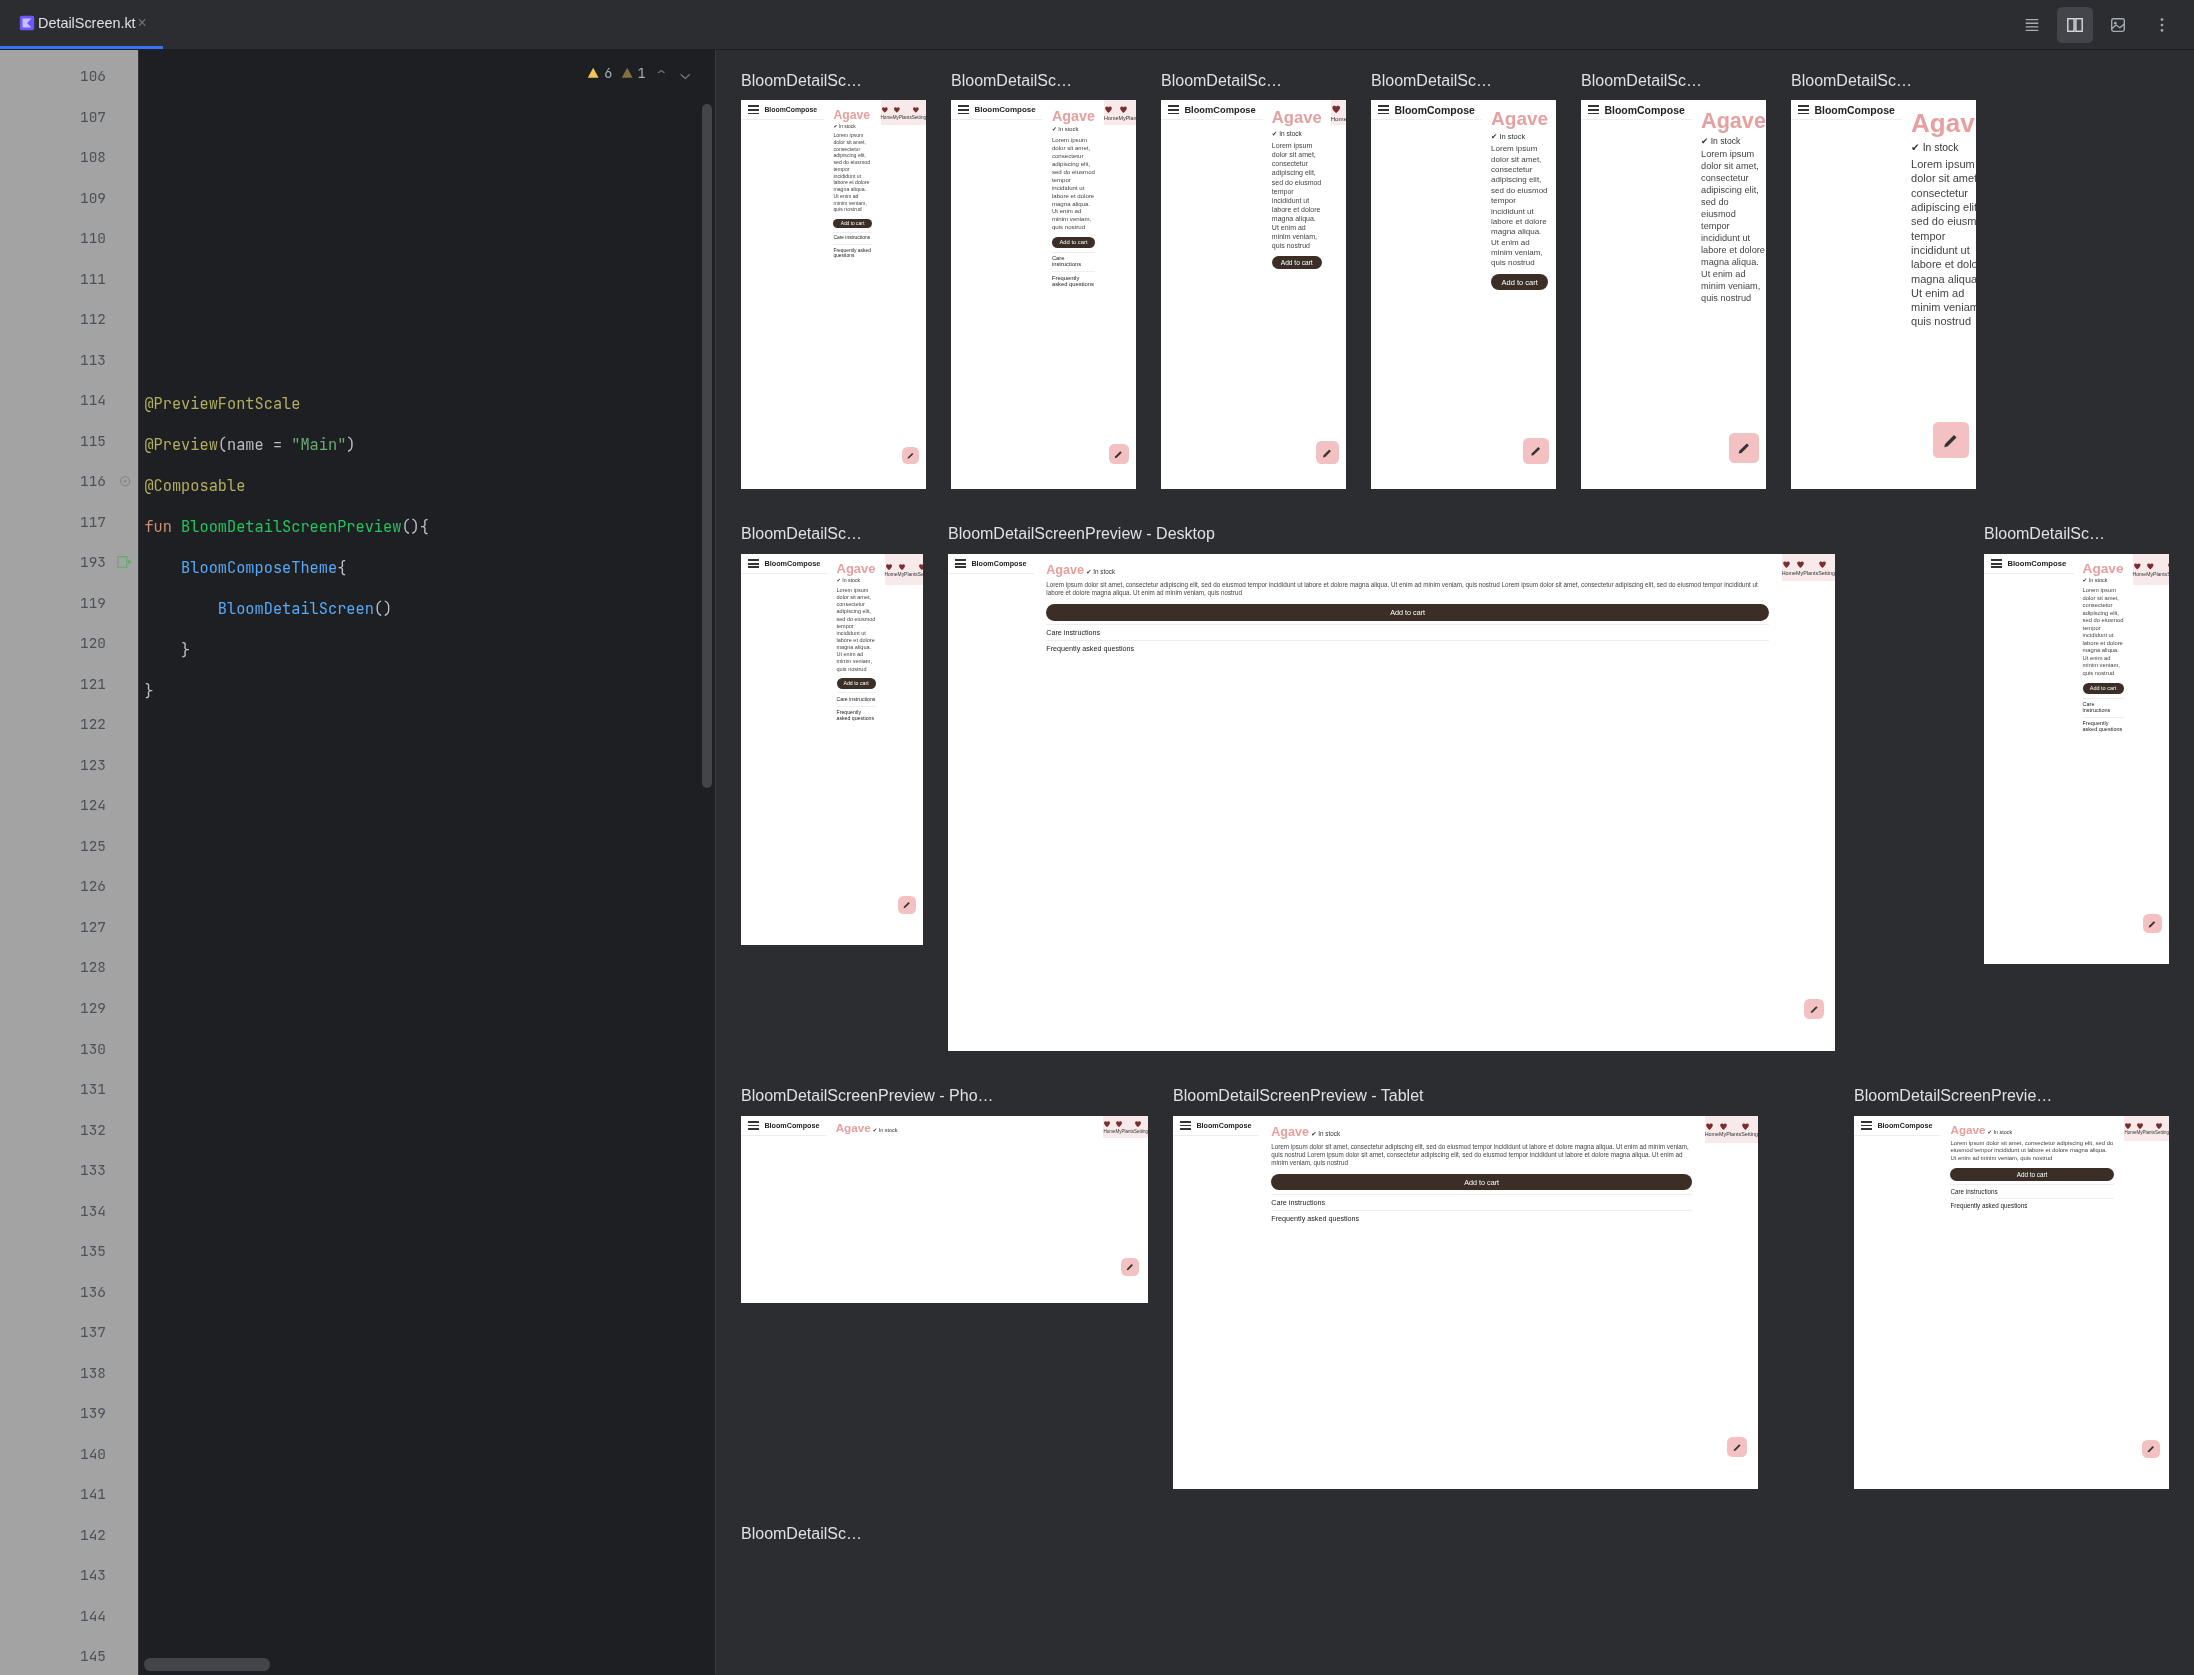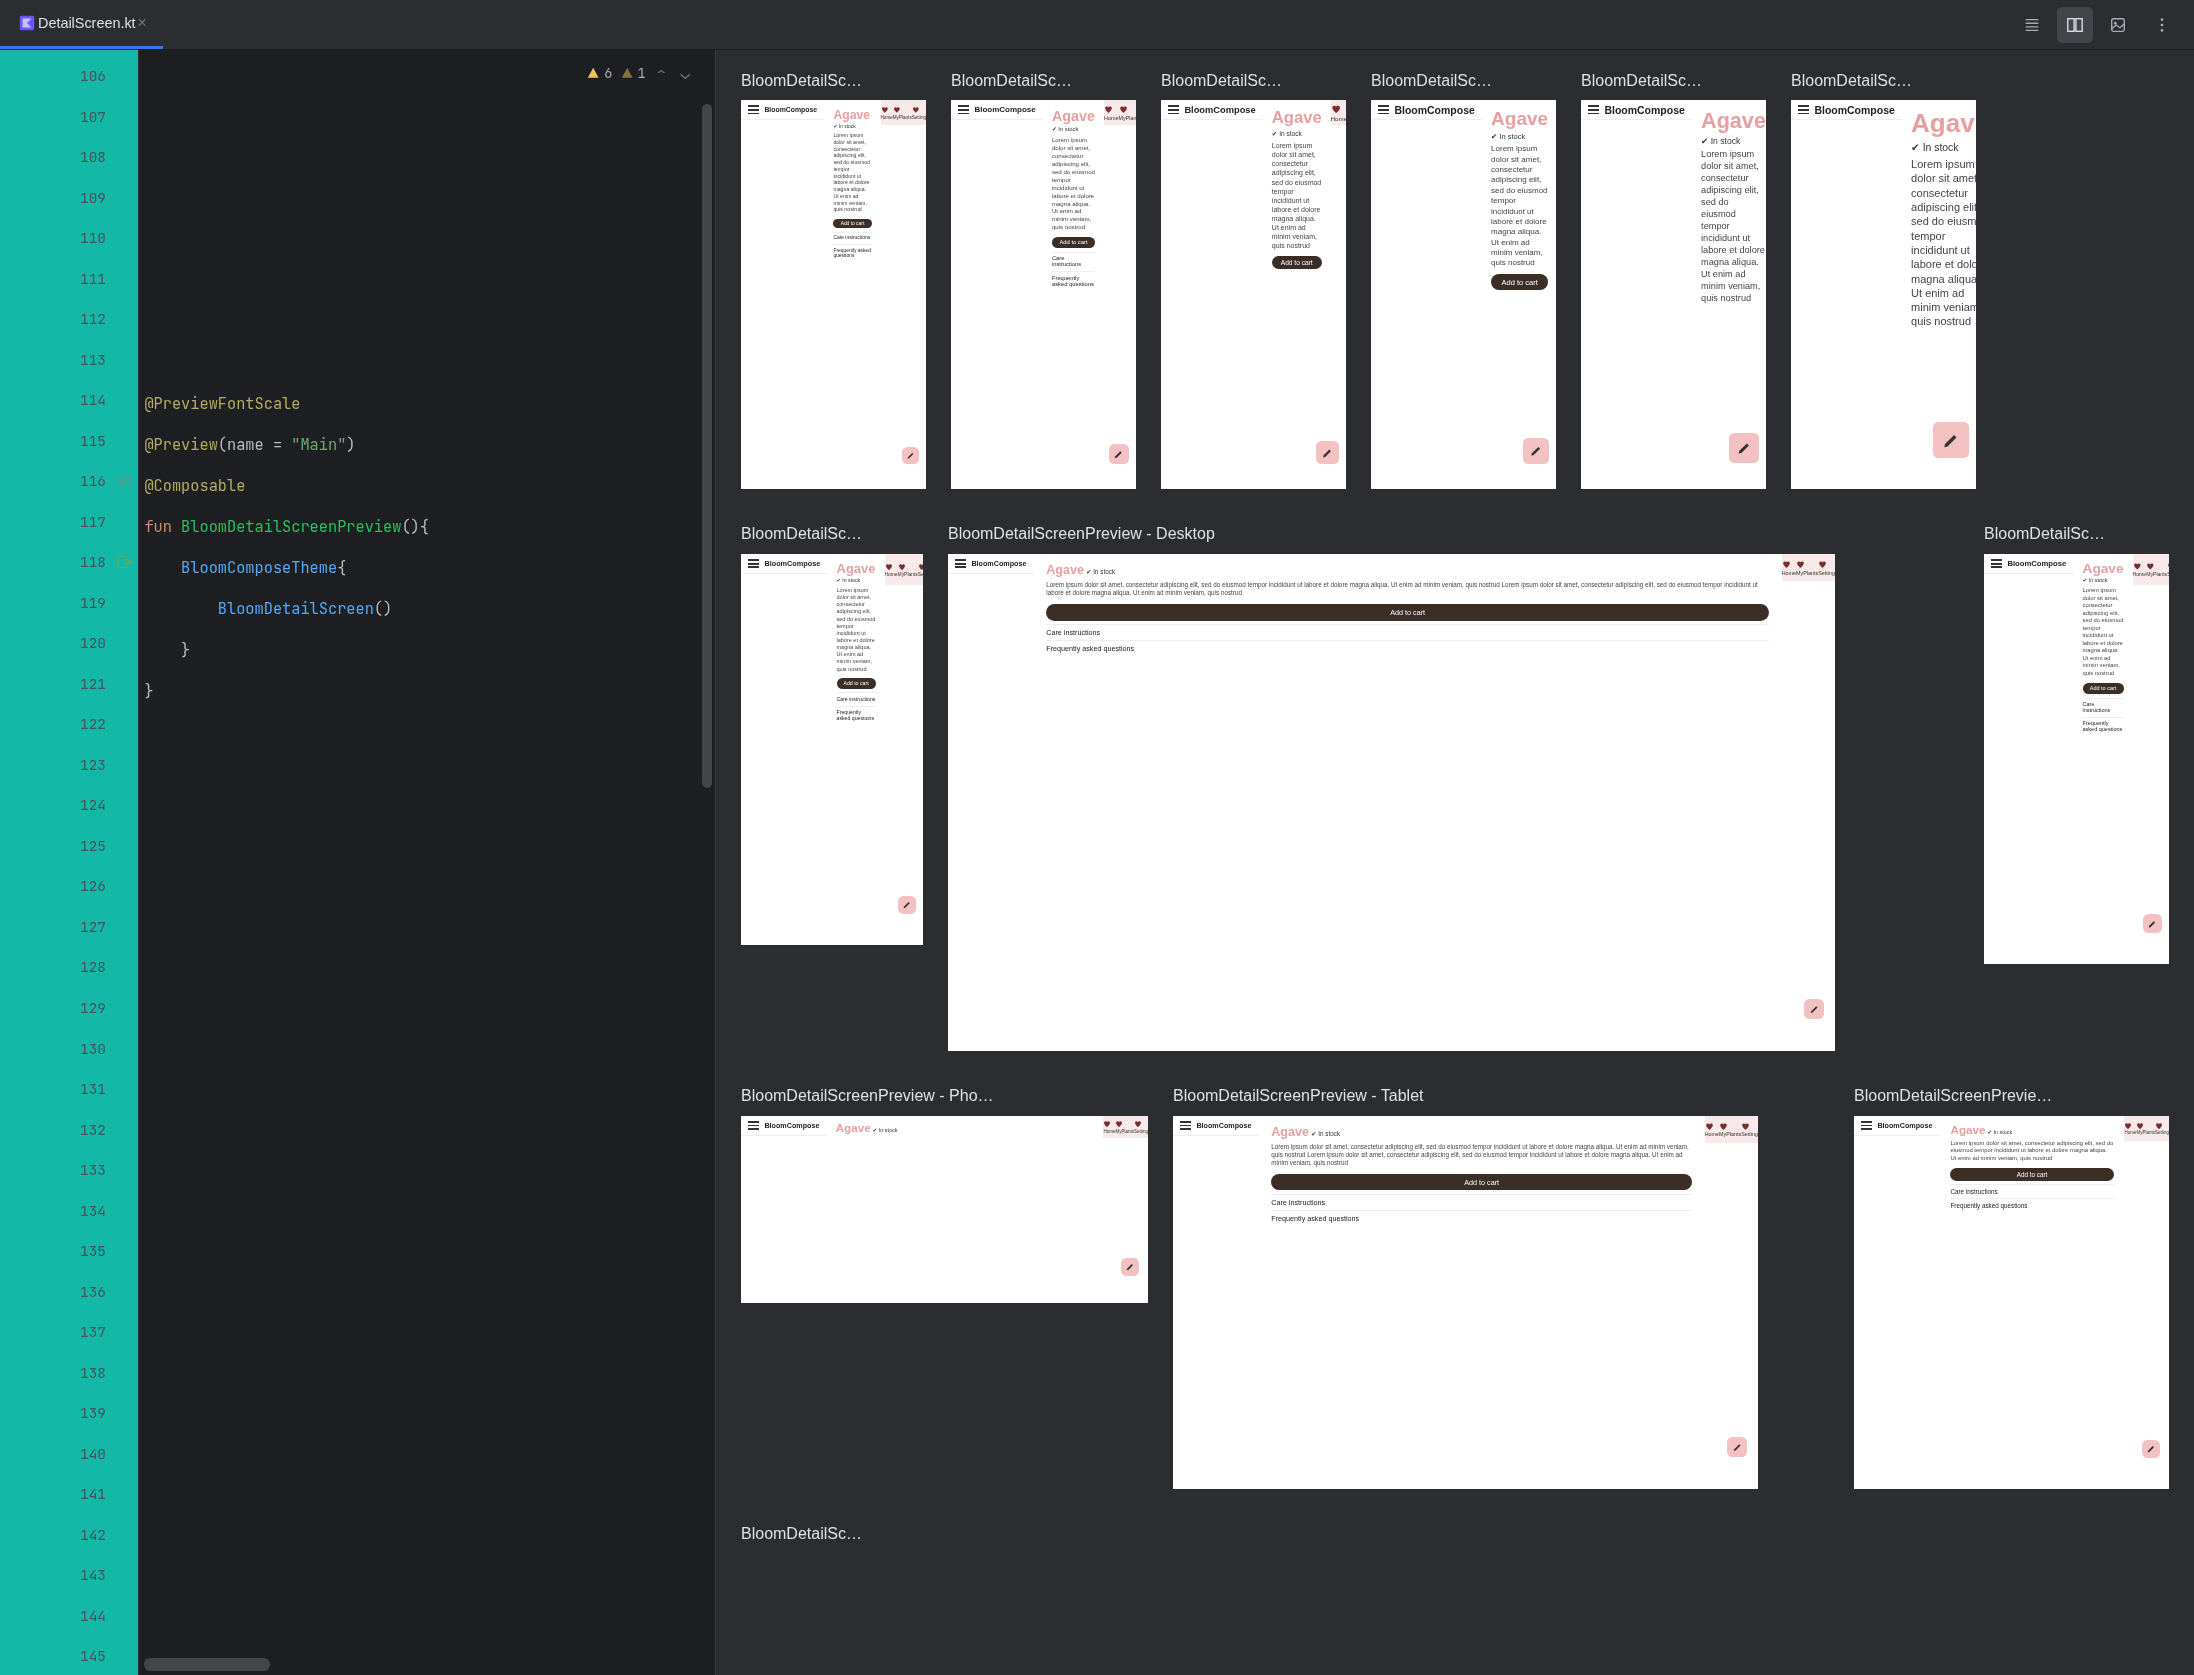--- a/index.html
+++ b/index.html
@@ -72,21 +72,21 @@
 .editor-wrap {
   flex: 1;
   display: flex;
   font-family: "JetBrains Mono", Consolas, monospace;
   font-size: 15.3px;
   overflow: hidden;
   position: relative;
 }
 .gutter {
   width: 139px;
-  background: #14b8a6;
+  background: #a3a3a3;
   border-right: 0.9px solid #313438;
   display: flex;
   flex-direction: column;
   padding-top: 5.4px;
 }
 .line-row {
   height: 41px;
   display: flex;
   align-items: center;
   justify-content: flex-end;
@@ -339,21 +339,21 @@
               <svg width="14.4" height="14.4" viewBox="0 0 16 16">
                 <circle cx="8" cy="8" r="5" stroke="#888" stroke-width="1.5" fill="none"></circle>
                 <circle cx="8" cy="8" r="1.5" fill="#888"></circle>
               </svg>
             </span>
           </div>
           <div class="line-row">
             <span class="line-num">117</span>
           </div>
           <div class="line-row">
-            <span class="line-num">118</span>
+            <span class="line-num">193</span>
             <span class="gutter-icon">
               <svg width="16" height="16" viewBox="0 0 18 18">
                 <rect x="1" y="3" width="10" height="12" stroke="#5fad65" stroke-width="1.2" fill="none"></rect>
                 <path d="M12 6 L17 9 L12 12 Z" fill="#5fad65"></path>
               </svg>
             </span>
           </div>
           <div class="line-row">
             <span class="line-num">119</span>
           </div>

